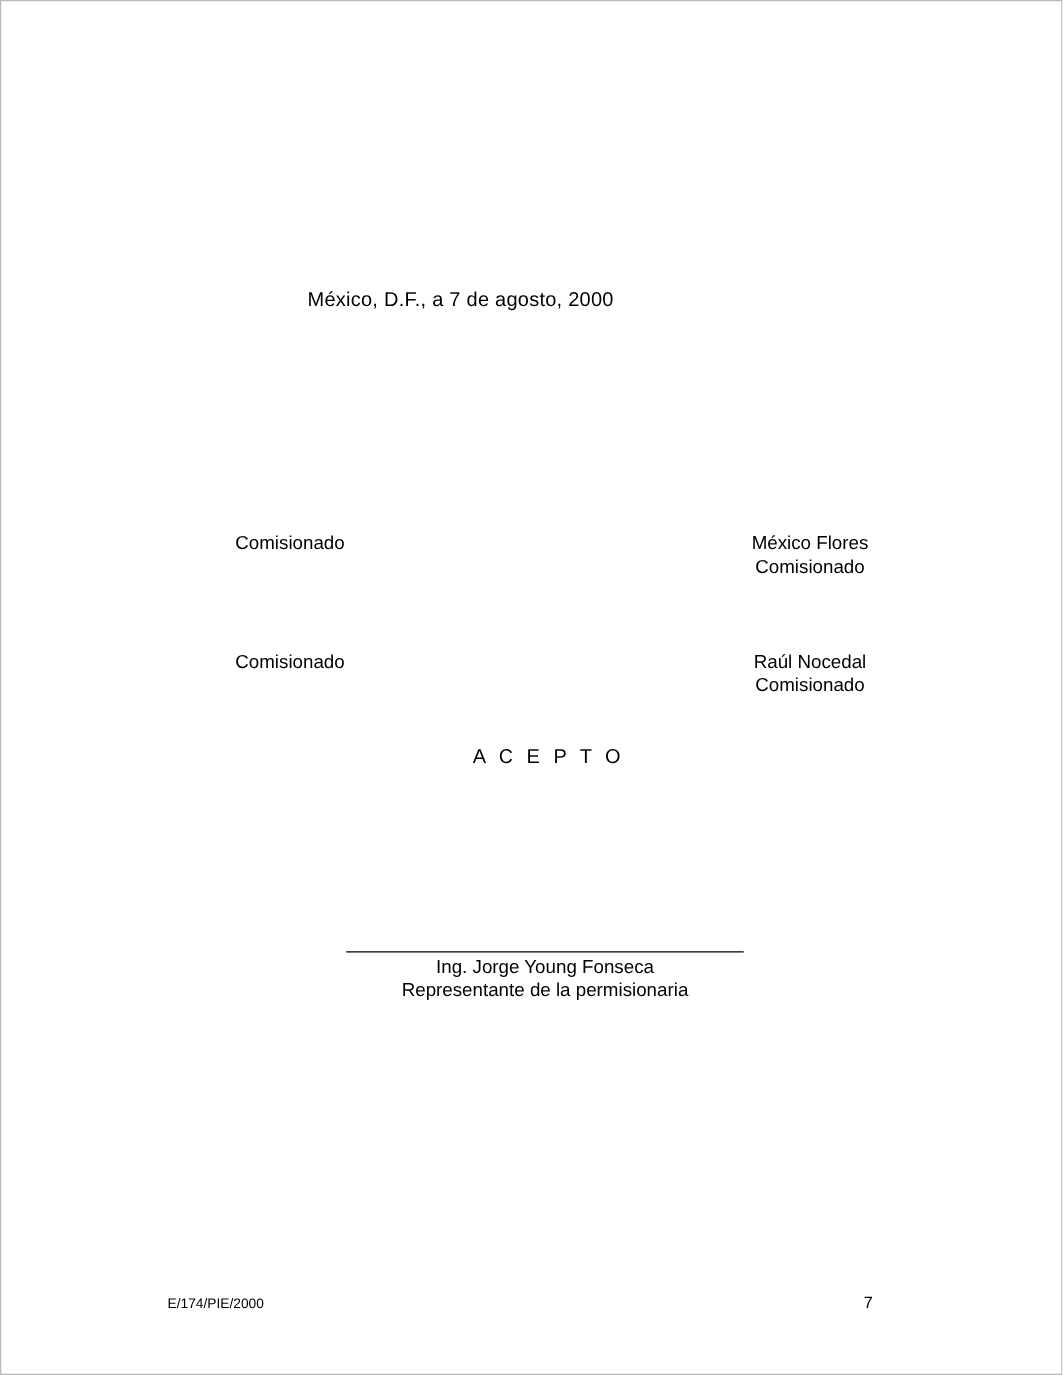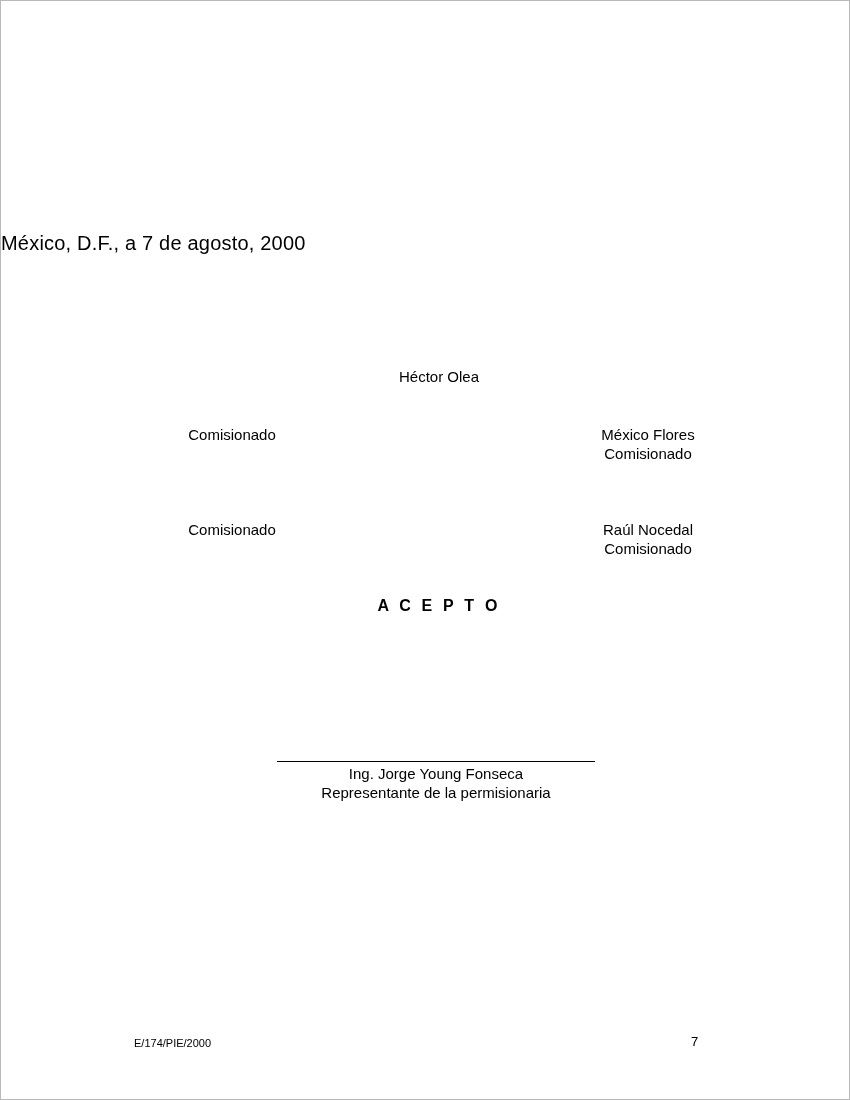--- a/index.html
+++ b/index.html
@@ -25,22 +25,22 @@
     left: 0;
     top: 0;
     width: 850px;
     height: 1100px;
   }
   .date-line {
     position: absolute;
     left: 0;
     top: 231px;
     width: 735px;
-    text-align: left;
-    font-size: 20px;
+    text-align: center;
+    font-size: 16px;
     letter-spacing: 0.2px;
   }
   .signer {
     position: absolute;
     text-align: center;
     font-size: 15px;
     line-height: 19px;
   }
   .signer .name {
     display: block;
@@ -73,21 +73,21 @@
     top: 519px;
     width: 206px;
   }
   .acepto {
     position: absolute;
     left: 335px;
     top: 596px;
     width: 206px;
     text-align: center;
     font-size: 16px;
-    font-weight: bold;
+    font-weight: normal;
     letter-spacing: 3.2px;
   }
   .signature-block {
     position: absolute;
     left: 275px;
     top: 760px;
     width: 320px;
     text-align: center;
   }
   .signature-rule {
@@ -123,21 +123,20 @@
 </style>
 </head>
 <body>
 
 <div class="page">
   <div class="content">
 
     <div class="date-line">México, D.F., a 7 de agosto, 2000</div>
 
     <div class="signer signer-president">
-      <span class="name">Héctor Olea</span>
     </div>
 
     <div class="signer signer-left-1">
       <span class="role">Comisionado</span>
     </div>
 
     <div class="signer signer-right-1">
       <span class="name">México Flores</span>
       <span class="role">Comisionado</span>
     </div>

